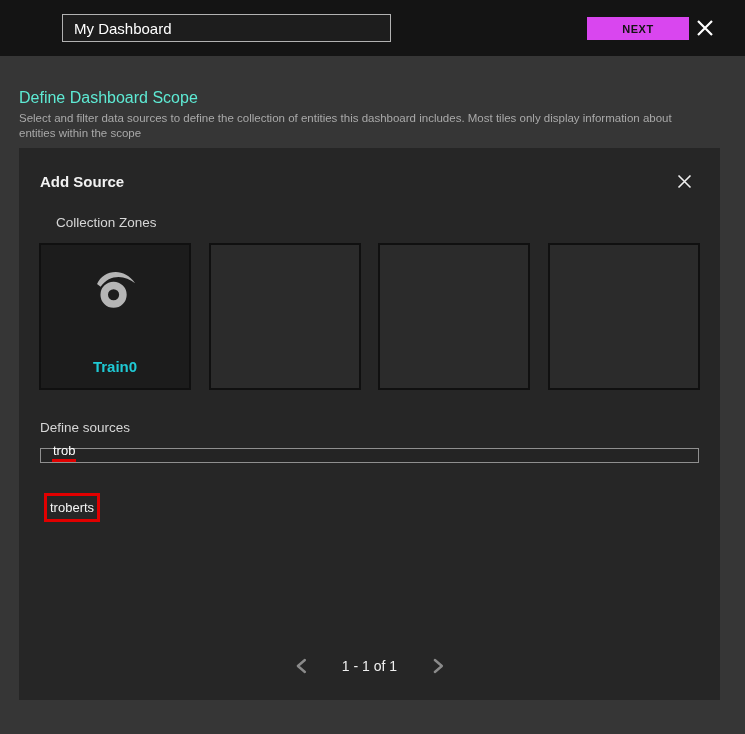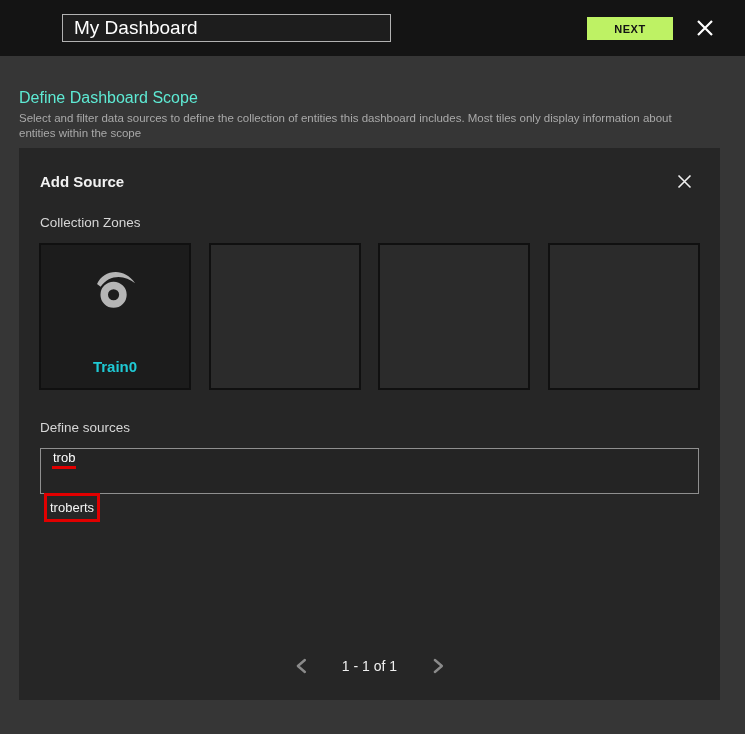--- a/index.html
+++ b/index.html
@@ -13,26 +13,26 @@
   }
 
   
   .topbar {
     position: absolute; left: 0; top: 0; width: 745px; height: 56px;
     background: #141414;
   }
   .name-input {
     position: absolute; left: 62px; top: 14px; width: 329px; height: 28px;
     background: #1d1d1d; border: 1px solid #b2b2b2; color: #ffffff;
-    font-size: 19px; padding: 0 11px; outline: none;
+    font-size: 15px; padding: 0 11px; outline: none;
     font-family: "Liberation Sans", sans-serif;
   }
   .next-btn {
-    position: absolute; left: 587px; top: 17px; width: 86px; height: 23px;
-    background: #bef264; color: #141414; border: none; cursor: pointer;
+    position: absolute; left: 587px; top: 17px; width: 102px; height: 23px;
+    background: #d946ef; color: #141414; border: none; cursor: pointer;
     font-size: 11px; font-weight: bold; letter-spacing: 0.6px;
     font-family: "Liberation Sans", sans-serif;
   }
   .topbar-close {
     position: absolute; left: 695px; top: 18px; width: 20px; height: 20px;
     cursor: pointer; display: flex; align-items: center; justify-content: center;
   }
 
   
   .scope-title {
@@ -54,21 +54,21 @@
     font-size: 15px; font-weight: bold; color: #f2f2f2; text-align: center;
   }
   .modal-close {
     position: absolute; left: 656px; top: 24px; width: 18px; height: 18px;
     cursor: pointer; display: flex; align-items: center; justify-content: center;
   }
   .section-label {
     position: absolute; left: 21px;
     font-size: 13.5px; color: #d6d6d6;
   }
-  .label-zones { top: 67px; }
+  .label-zones { top: 67px; margin-left: 16px; }
   .label-other { top: 272px; }
 
   
   .zones-row {
     position: absolute; left: 20px; top: 95px; width: 661px; height: 147px;
     display: flex; justify-content: space-between;
   }
   .zone-tile {
     width: 152px; height: 147px;
     background: #2b2b2b; border: 2px solid #101010;
@@ -76,23 +76,23 @@
     padding-top: 6px; cursor: pointer;
   }
   .zone-tile.selected { background: #1c1c1c; gap: 36px; }
   .zone-logo { width: 46px; height: 48px; }
   .zone-name {
     margin-top: 9px; font-size: 15px; font-weight: bold; color: #1fc9d4;
   }
 
   
   .source-search {
-    position: absolute; left: 21px; top: 300px; width: 659px; height: 46px;
+    position: absolute; left: 21px; top: 300px; width: 659px; height: 15px;
     background: #242424; border: 1px solid #8f8f8f;
-    display: flex; align-items: flex-start; padding: 0 11px;
+    display: flex; align-items: flex-end; padding: 0 11px;
     font-size: 13px; color: #ffffff; cursor: text;
   }
   .search-text {
     border-bottom: 3px solid #e10000; padding: 0 1px 0 1px; line-height: 17px;
   }
   .suggestion-chip {
     position: absolute; left: 25px; top: 345px;
     border: 3px solid #e10000; padding: 4px 3px;
     font-size: 13px; color: #f5f5f5; cursor: pointer;
   }

